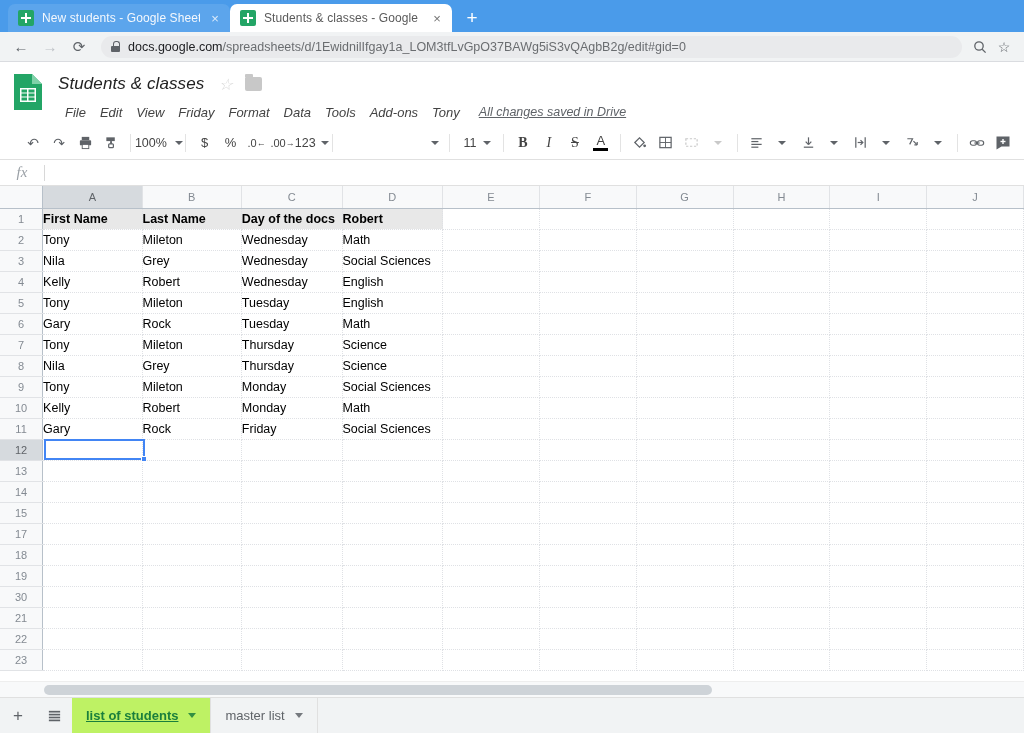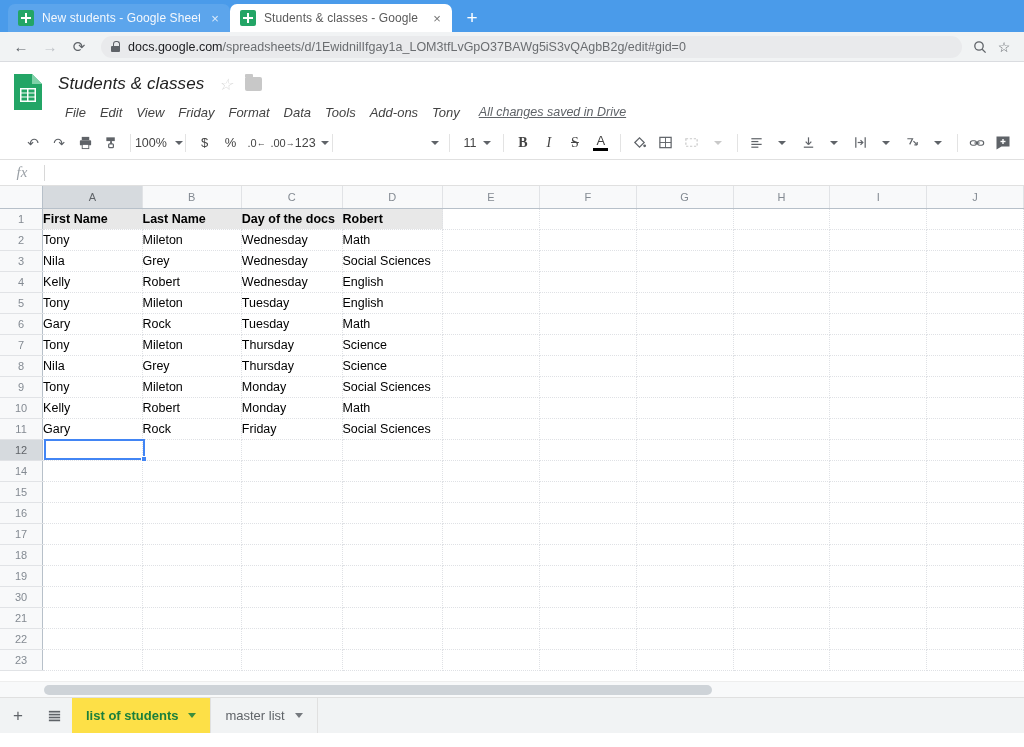--- a/index.html
+++ b/index.html
@@ -202,21 +202,21 @@
     border-top: 1px solid #e0e0e0;
   }
   .sheet-ctl {
     width: 36px; display:flex; align-items:center; justify-content:center;
     color:#5f6368; font-size: 17px;
   }
   .sheet-tab {
     display:flex; align-items:center; padding: 0 14px; font-size: 13px;
     color:#5f6368; border-right: 1px solid #e0e0e0;
   }
-  .sheet-tab.active { background:#fde047; color:#1a7f3c; font-weight: 700; }
+  .sheet-tab.active { background:#bef264; color:#1a7f3c; font-weight: 700; text-decoration: underline; }
   .sheet-tab .tcaret {
     width:0;height:0;border-left:4px solid transparent;border-right:4px solid transparent;
     border-top:5px solid currentColor; margin-left: 10px; opacity:.85;
   }
 </style>
 </head>
 <body>
 
 <div class="browser-tabstrip">
   <div class="btab inactive">
@@ -603,47 +603,47 @@
           <td class="cell" style="width: 101px;"></td>
           <td class="cell" style="width: 101px;"></td>
           <td class="cell" style="width: 101px;"></td>
           <td class="cell" style="width: 101px;"></td>
           <td class="cell" style="width: 101px;"></td>
           <td class="cell" style="width: 101px;"></td>
           <td class="cell" style="width: 101px;"></td>
           <td class="cell" style="width: 101px;"></td>
         </tr>
         <tr>
+          <td class="rowhead">13</td>
+          <td class="cell" style="width: 101px;"></td>
+          <td class="cell" style="width: 101px;"></td>
+          <td class="cell" style="width: 101px;"></td>
+          <td class="cell" style="width: 101px;"></td>
+          <td class="cell" style="width: 101px;"></td>
+          <td class="cell" style="width: 101px;"></td>
+          <td class="cell" style="width: 101px;"></td>
+          <td class="cell" style="width: 101px;"></td>
+          <td class="cell" style="width: 101px;"></td>
+          <td class="cell" style="width: 101px;"></td>
+        </tr>
+        <tr>
           <td class="rowhead">14</td>
           <td class="cell" style="width: 101px;"></td>
           <td class="cell" style="width: 101px;"></td>
           <td class="cell" style="width: 101px;"></td>
           <td class="cell" style="width: 101px;"></td>
           <td class="cell" style="width: 101px;"></td>
           <td class="cell" style="width: 101px;"></td>
           <td class="cell" style="width: 101px;"></td>
           <td class="cell" style="width: 101px;"></td>
           <td class="cell" style="width: 101px;"></td>
           <td class="cell" style="width: 101px;"></td>
         </tr>
         <tr>
           <td class="rowhead">15</td>
-          <td class="cell" style="width: 101px;"></td>
-          <td class="cell" style="width: 101px;"></td>
-          <td class="cell" style="width: 101px;"></td>
-          <td class="cell" style="width: 101px;"></td>
-          <td class="cell" style="width: 101px;"></td>
-          <td class="cell" style="width: 101px;"></td>
-          <td class="cell" style="width: 101px;"></td>
-          <td class="cell" style="width: 101px;"></td>
-          <td class="cell" style="width: 101px;"></td>
-          <td class="cell" style="width: 101px;"></td>
-        </tr>
-        <tr>
-          <td class="rowhead">16</td>
           <td class="cell" style="width: 101px;"></td>
           <td class="cell" style="width: 101px;"></td>
           <td class="cell" style="width: 101px;"></td>
           <td class="cell" style="width: 101px;"></td>
           <td class="cell" style="width: 101px;"></td>
           <td class="cell" style="width: 101px;"></td>
           <td class="cell" style="width: 101px;"></td>
           <td class="cell" style="width: 101px;"></td>
           <td class="cell" style="width: 101px;"></td>
           <td class="cell" style="width: 101px;"></td>

